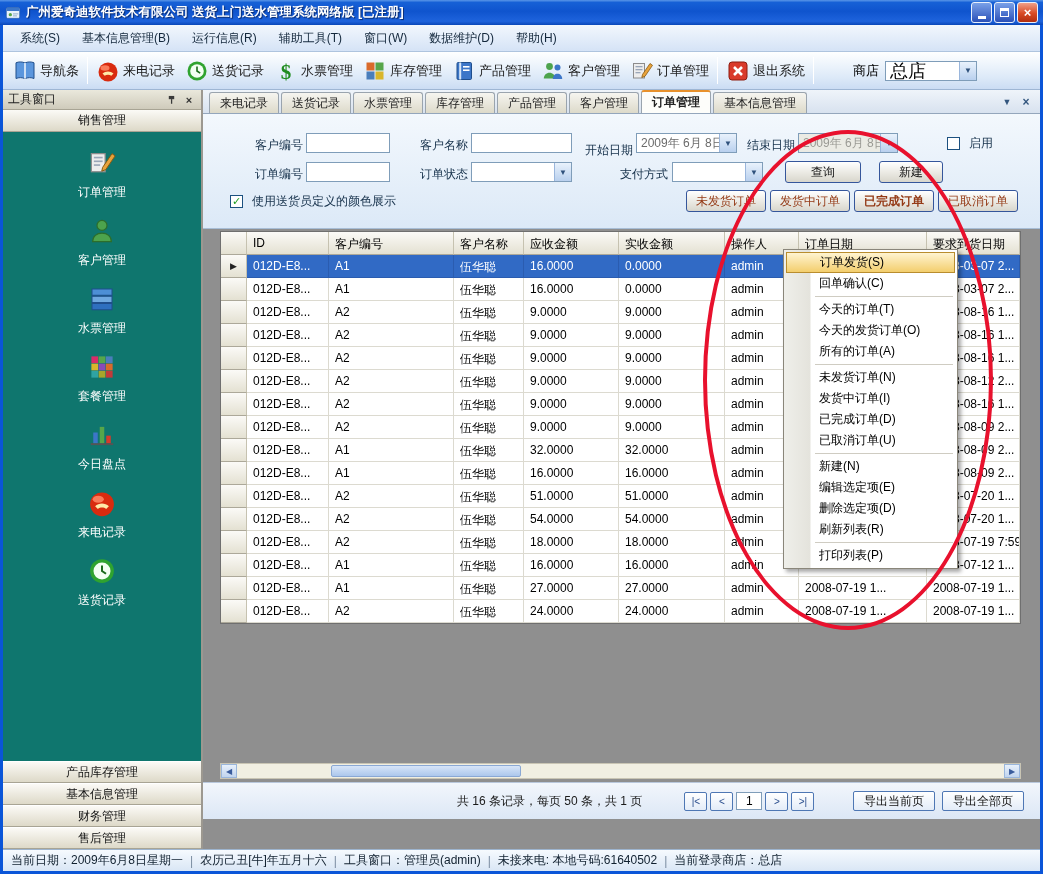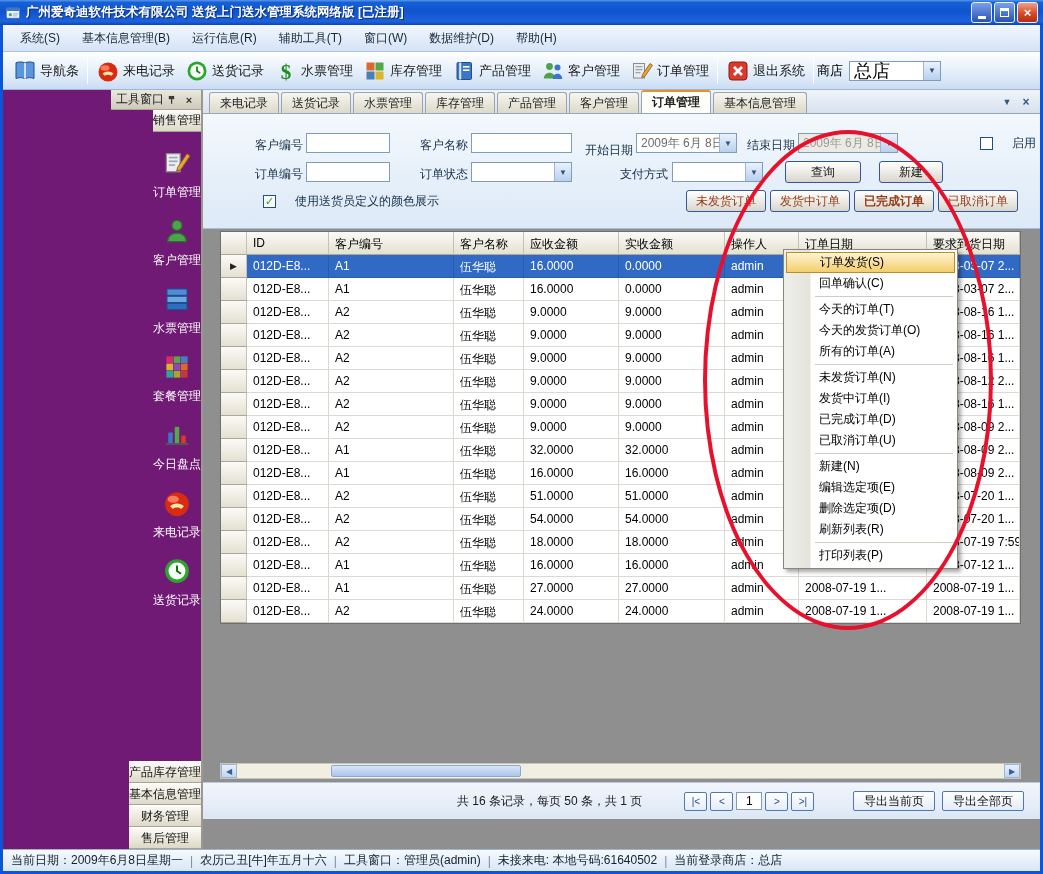--- a/index.html
+++ b/index.html
@@ -27,31 +27,31 @@
   .menubar { height:27px; flex:0 0 auto; background:linear-gradient(#F2F7FD,#D5E3F6);
     border-bottom:1px solid #AEC4DE; display:flex; align-items:center; padding-left:6px; }
   .menu-item { padding:5px 11px; color:#14283C; cursor:default; white-space:nowrap; }
 
   
   .toolbar { height:38px; flex:0 0 auto; background:linear-gradient(#FEFFFF,#DCE9F8 70%,#CBDCF3);
     border-bottom:1px solid #9EB6D4; display:flex; align-items:center; padding:0 5px; }
   .tool-btn { display:flex; align-items:center; gap:3px; padding:3px 5px; font-size:13px; color:#1A1A1A; white-space:nowrap; cursor:default; }
   .tool-icon { display:flex; }
   .tool-sep { width:1px; height:27px; background:#9AB3D5; border-right:1px solid #FFFFFF; margin:0 3px; }
-  .store-combo-wrap { display:flex; align-items:center; gap:6px; margin-left:auto; margin-right:94px; font-size:13px; }
+  .store-combo-wrap { display:flex; align-items:center; gap:6px; margin-left:auto; margin-right:58px; font-size:13px; }
   .store-combo { width:92px; height:20px; border:1px solid #7F9DB9; background:#fff; display:flex; align-items:center; }
   .store-combo .txt { flex:1; padding-left:4px; font-size:18px; }
   .combo-arrow { width:17px; height:100%; background:linear-gradient(#E9F2FC,#B9D0EE); border-left:1px solid #9AB6DC;
     color:#2F517C; font-size:8px; display:flex; align-items:center; justify-content:center; }
 
   
   .main { flex:1; display:flex; min-height:0; }
 
   
-  .sidebar { width:200px; flex:0 0 auto; display:flex; flex-direction:column; background:#701a75; border-right:2px solid #9C9890;align-items:flex-end; }
+  .sidebar { width:200px; flex:0 0 auto; display:flex; flex-direction:column; background:#0f766e; border-right:2px solid #9C9890; }
   .tw-header { height:20px; flex:0 0 auto; background:linear-gradient(#EAE8DC,#CFCBBB); border-bottom:1px solid #A8A494;
     display:flex; align-items:center; padding:0 5px; color:#222; }
   .tw-btns { margin-left:auto; display:flex; gap:4px; align-items:center; }
   .tw-btn { width:14px; height:14px; display:flex; align-items:center; justify-content:center; color:#333; font-size:11px; font-weight:bold; }
   .sales-header { height:22px; flex:0 0 auto; background:linear-gradient(#FBFAF6,#DDD9C8); border-bottom:1px solid #A8A494;
     display:flex; align-items:center; justify-content:center; color:#111; }
   .sidebar-body { flex:1; display:flex; flex-direction:column; align-items:center; padding-top:16px; gap:15px; overflow:hidden; }
   .side-item { display:flex; flex-direction:column; align-items:center; gap:3px; cursor:pointer; }
   .side-label { color:#FFFFFF; font-size:12px; }
   .bottom-bar { height:22px; flex:0 0 auto; background:linear-gradient(#FBFAF6,#DDD9C8);
@@ -75,21 +75,21 @@
   .flabel { position:absolute; color:#15304A; text-align:right; white-space:nowrap; }
   .ftext { position:absolute; height:20px; border:1px solid #7F9DB9; font-size:12px; padding:0 3px; font-family:inherit; background:#fff; }
   .fcombo,.fdate { position:absolute; height:20px; border:1px solid #7F9DB9; background:#fff; display:flex; align-items:center; }
   .fdate .txt,.fcombo .txt { flex:1; font-size:12px; color:#6B6B6B; padding-left:4px; white-space:nowrap; overflow:hidden; }
   .fdate.disabled { background:#EBEBE4; } .fdate.disabled .txt { color:#9A9A94; }
   .xp-btn { position:absolute; height:22px; border:1px solid #35569B; border-radius:3px;
     background:linear-gradient(#FFFFFF,#ECEBE5 50%,#D8D6CC); font-size:12px; font-family:inherit; color:#111; cursor:pointer; }
   .status-btns { position:absolute; right:22px; top:76px; display:flex; gap:4px; }
   .status-btn { height:22px; padding:0 9px; border:1px solid #35569B; border-radius:3px;
     background:linear-gradient(#FFFFFF,#ECEBE5 50%,#D8D6CC); font-size:12px; font-family:inherit; cursor:pointer; }
-  .fcheck { position:absolute; display:flex; align-items:center; gap:19px; color:#15304A;margin-left:33px; }
+  .fcheck { position:absolute; display:flex; align-items:center; gap:9px; color:#15304A; }
   .cb { width:13px; height:13px; border:1px solid #1C5180; background:#fff; display:inline-flex;
     align-items:center; justify-content:center; font-size:11px; font-weight:bold; line-height:1; }
 
   
   .gridarea { flex:1; position:relative; background:#8F8F8F; overflow:hidden; min-height:0; }
   .grid { position:absolute; left:17px; top:2px; width:801px; border:1px solid #6F6F6F; background:#fff; }
   .g-row { display:grid; grid-template-columns:26px 82px 125px 70px 95px 106px 74px 128px 93px; height:23px; }
   .g-cell { border-right:1px solid #DCDAD0; border-bottom:1px solid #DCDAD0; padding:4px 6px 0;
     font-size:12px; overflow:hidden; white-space:nowrap; color:#000; }
   .g-headcell { background:linear-gradient(#FBFAF7,#E4E1D2); border-right:1px solid #C6C2B0; border-bottom:1px solid #ACA899; }

